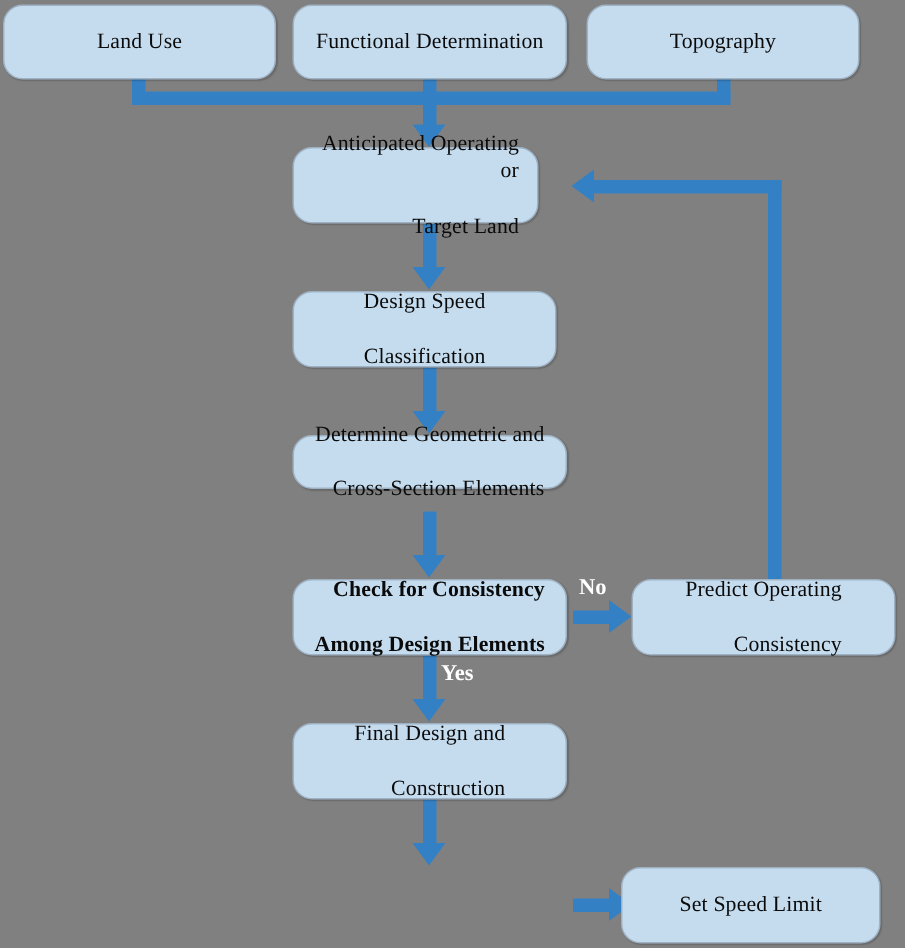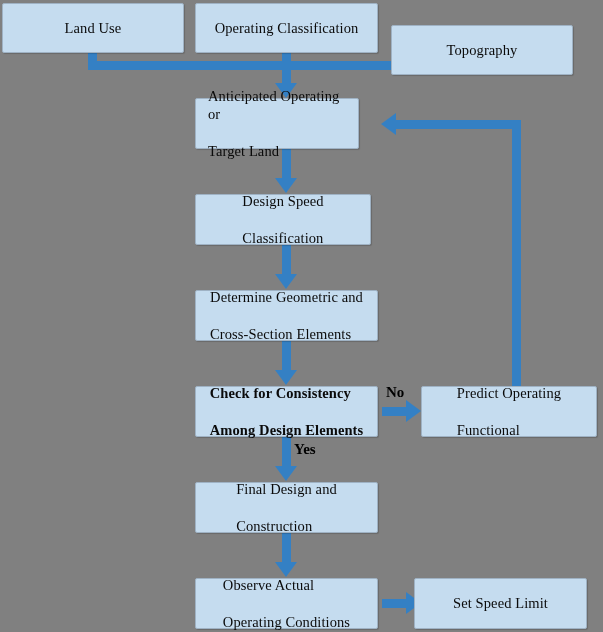--- a/index.html
+++ b/index.html
@@ -13,25 +13,25 @@
     height: 632px;
     background: #808080;
     overflow: hidden;
     font-family: "Liberation Serif", "DejaVu Serif", serif;
   }
   .node {
     position: absolute;
     box-sizing: border-box;
     background: #c5dcef;
     border: 1px solid #9fb2c4;
-    border-radius: 2px;
+    border-radius: 13px;
     display: flex;
     align-items: center;
     justify-content: center;
-    text-align: left;
+    text-align: right;
     color: #0a0a0a;
     font-size: 14.5px;
     line-height: 1.25;
     letter-spacing: 0.1px;
     box-shadow: 1px 1px 1px rgba(0,0,0,0.18);
     z-index: 5;
   }
   .node span { display: block; padding: 0 6px; }
   .conn {
     position: absolute;
@@ -63,39 +63,39 @@
     border-top: 11px solid transparent;
     border-bottom: 11px solid transparent;
     border-left: 15px solid #3480c4;
     z-index: 3;
   }
   .edge-label {
     position: absolute;
     font-family: "Liberation Serif", "DejaVu Serif", serif;
     font-weight: bold;
     font-size: 15px;
-    color: #000000;
+    color: #ffffff;
     z-index: 8;
     white-space: nowrap;
   }
 </style>
 </head>
 <body>
 
 <div id="canvas">
 
   <div class="node" style="left:2px; top:3px; width:182px; height:50px;">
     <span>Land Use</span>
   </div>
 
   <div class="node" style="left:195px; top:3px; width:183px; height:50px;">
-    <span>Operating Classification</span>
+    <span>Functional Determination</span>
   </div>
 
-  <div class="node" style="left:391px; top:3px; width:182px; height:50px;margin-top:22px;">
+  <div class="node" style="left:391px; top:3px; width:182px; height:50px;">
     <span>Topography</span>
   </div>
 
   <div class="conn" style="left:88px; top:52px; width:9px; height:14px;"></div>
   <div class="conn" style="left:282px; top:52px; width:9px; height:14px;"></div>
   <div class="conn" style="left:478px; top:52px; width:9px; height:14px;"></div>
   <div class="conn" style="left:88px; top:61px; width:399px; height:9px;"></div>
 
   <div class="conn" style="left:282px; top:61px; width:9px; height:24px;"></div>
   <div class="arrow-down" style="left:275px; top:83px;"></div>
@@ -107,54 +107,48 @@
     </span>
   </div>
 
   <div class="node" style="left:195px; top:194px; width:176px; height:51px;">
     <span>
       <span>Design Speed</span><br>
       <span>Classification</span>
     </span>
   </div>
 
-  <div class="node" style="left:195px; top:290px; width:183px; height:51px;">
+  <div class="node" style="left:195px; top:290px; width:183px; height:36px;">
     <span>
       <span>Determine Geometric and</span><br>
       <span>Cross-Section Elements</span>
     </span>
   </div>
 
   <div class="node" style="left:195px; top:386px; width:183px; height:51px;font-weight:bold;">
     <span>
       <span>Check for Consistency</span><br>
       <span>Among Design Elements</span>
     </span>
   </div>
 
   <div class="node" style="left:421px; top:386px; width:176px; height:51px;">
     <span>
       <span>Predict Operating</span><br>
-      <span>Functional</span>
+      <span>Consistency</span>
     </span>
   </div>
 
   <div class="node" style="left:195px; top:482px; width:183px; height:51px;">
     <span>
       <span>Final Design and</span><br>
       <span>Construction</span>
     </span>
   </div>
 
-  <div class="node" style="left:195px; top:578px; width:183px; height:51px;">
-    <span>
-      <span>Observe Actual</span><br>
-      <span>Operating Conditions</span>
-    </span>
-  </div>
 
   <div class="node" style="left:414px; top:578px; width:173px; height:51px;">
     <span>Set Speed Limit</span>
   </div>
 
   <div class="conn" style="left:282px; top:149px; width:9px; height:30px;"></div>
   <div class="arrow-down" style="left:275px; top:178px;"></div>
 
   <div class="conn" style="left:282px; top:245px; width:9px; height:30px;"></div>
   <div class="arrow-down" style="left:275px; top:274px;"></div>

